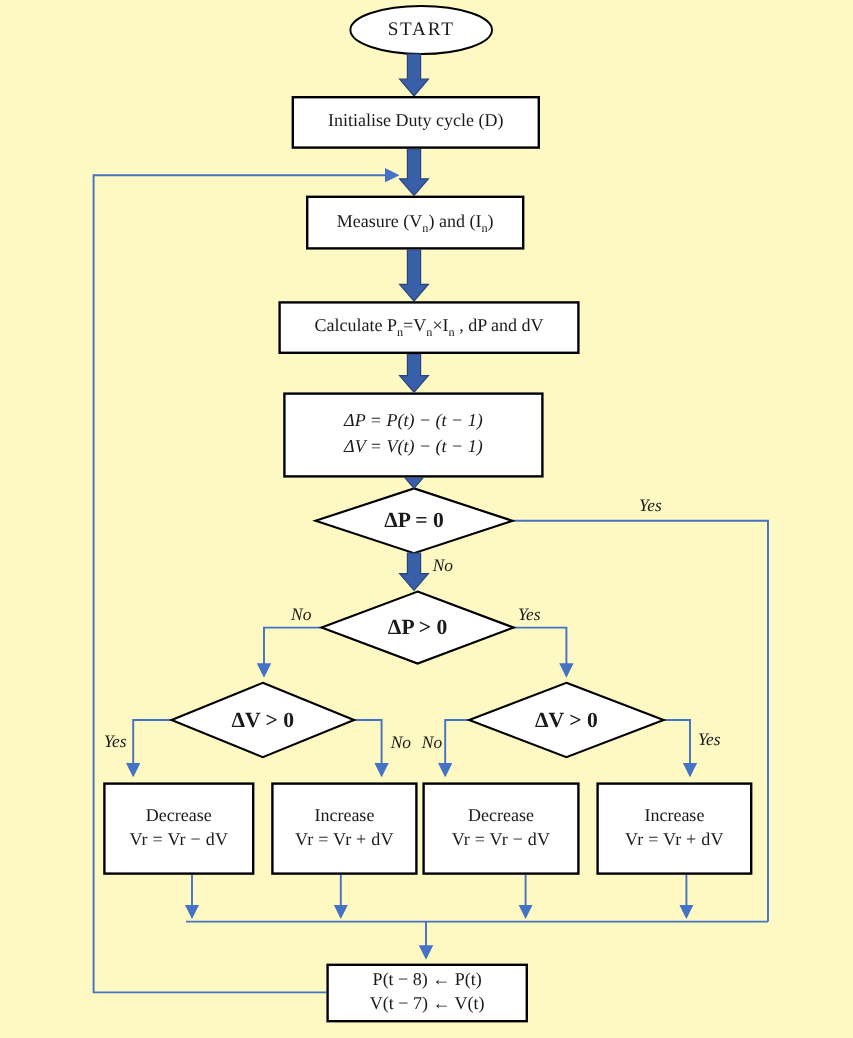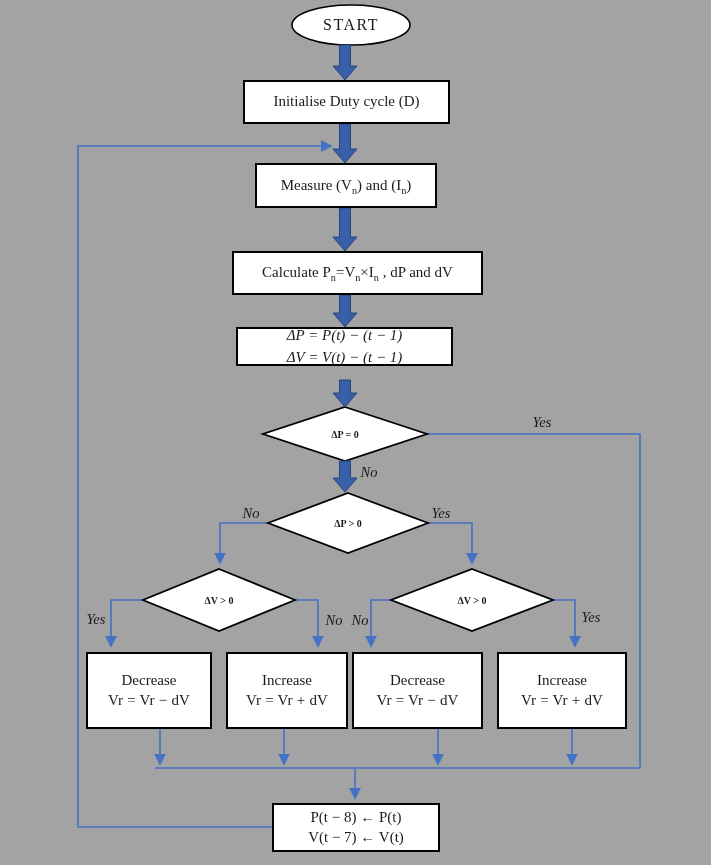--- a/index.html
+++ b/index.html
@@ -1,26 +1,26 @@
 <!DOCTYPE html>
 <html><head>
 <meta charset="utf-8">
 <style>
   html,body{margin:0;padding:0;background:#ffffff;}
   .canvas{
-    position:relative;width:711px;height:865px;background:#a3a3a3;
+    position:relative;width:711px;height:865px;background:#fef9c3;
     font-family:"Liberation Serif","DejaVu Serif",serif;color:#1a1a1a;overflow:hidden;
   }
   .layer{position:absolute;left:0;top:0;width:711px;height:865px;}
   .box{
     position:absolute;background:#fff;border:2px solid #000;box-sizing:border-box;
     display:flex;flex-direction:column;align-items:center;justify-content:center;
     text-align:center;font-size:15px;line-height:1.3;z-index:3;
   }
-  .txt{position:absolute;transform:translate(-50%,-50%);white-space:nowrap;z-index:4;font-size:10px;}
+  .txt{position:absolute;transform:translate(-50%,-50%);white-space:nowrap;z-index:4;font-size:18px;}
   .dlabel{font-weight:bold;}
   .blabel{font-size:14.5px;font-style:italic;}
   .mathline{font-style:italic;font-size:15px;line-height:1.45;}
   .formula{letter-spacing:.2px;text-align:right;}
   sub{font-size:.68em;line-height:0;}
 </style>
 </head>
 <body>
 
 <div class="canvas">
@@ -86,21 +86,21 @@
   </div>
 
   <div class="box" style="left:232px;top:251px;width:251px;height:44px;">
     <div><span>Calculate P</span><sub>n</sub><span>=V</span><sub>n</sub><span>×I</span><sub>n</sub><span> , dP and dV</span></div>
   </div>
 
   <div class="box" style="left:255px;top:163px;width:182px;height:45px;">
     <div><span>Measure (V</span><sub>n</sub><span>) and (I</span><sub>n</sub><span>)</span></div>
   </div>
 
-  <div class="box" style="left:236px;top:327px;width:217px;height:39px;">
+  <div class="box" style="left:236px;top:327px;width:217px;height:71px;">
     <div class="mathline">ΔP = P(t) − (t − 1)</div>
     <div class="mathline">ΔV = V(t)  − (t  − 1)</div>
   </div>
 
   <div class="txt dlabel" style="left:345px;top:434px;">ΔP = 0</div>
   <div class="txt dlabel" style="left:348px;top:523px;">ΔP &gt; 0</div>
   <div class="txt dlabel" style="left:219px;top:600px;">ΔV &gt; 0</div>
   <div class="txt dlabel" style="left:472px;top:600px;">ΔV &gt; 0</div>
 
   <div class="txt blabel" style="left:542px;top:422px;">Yes</div>

